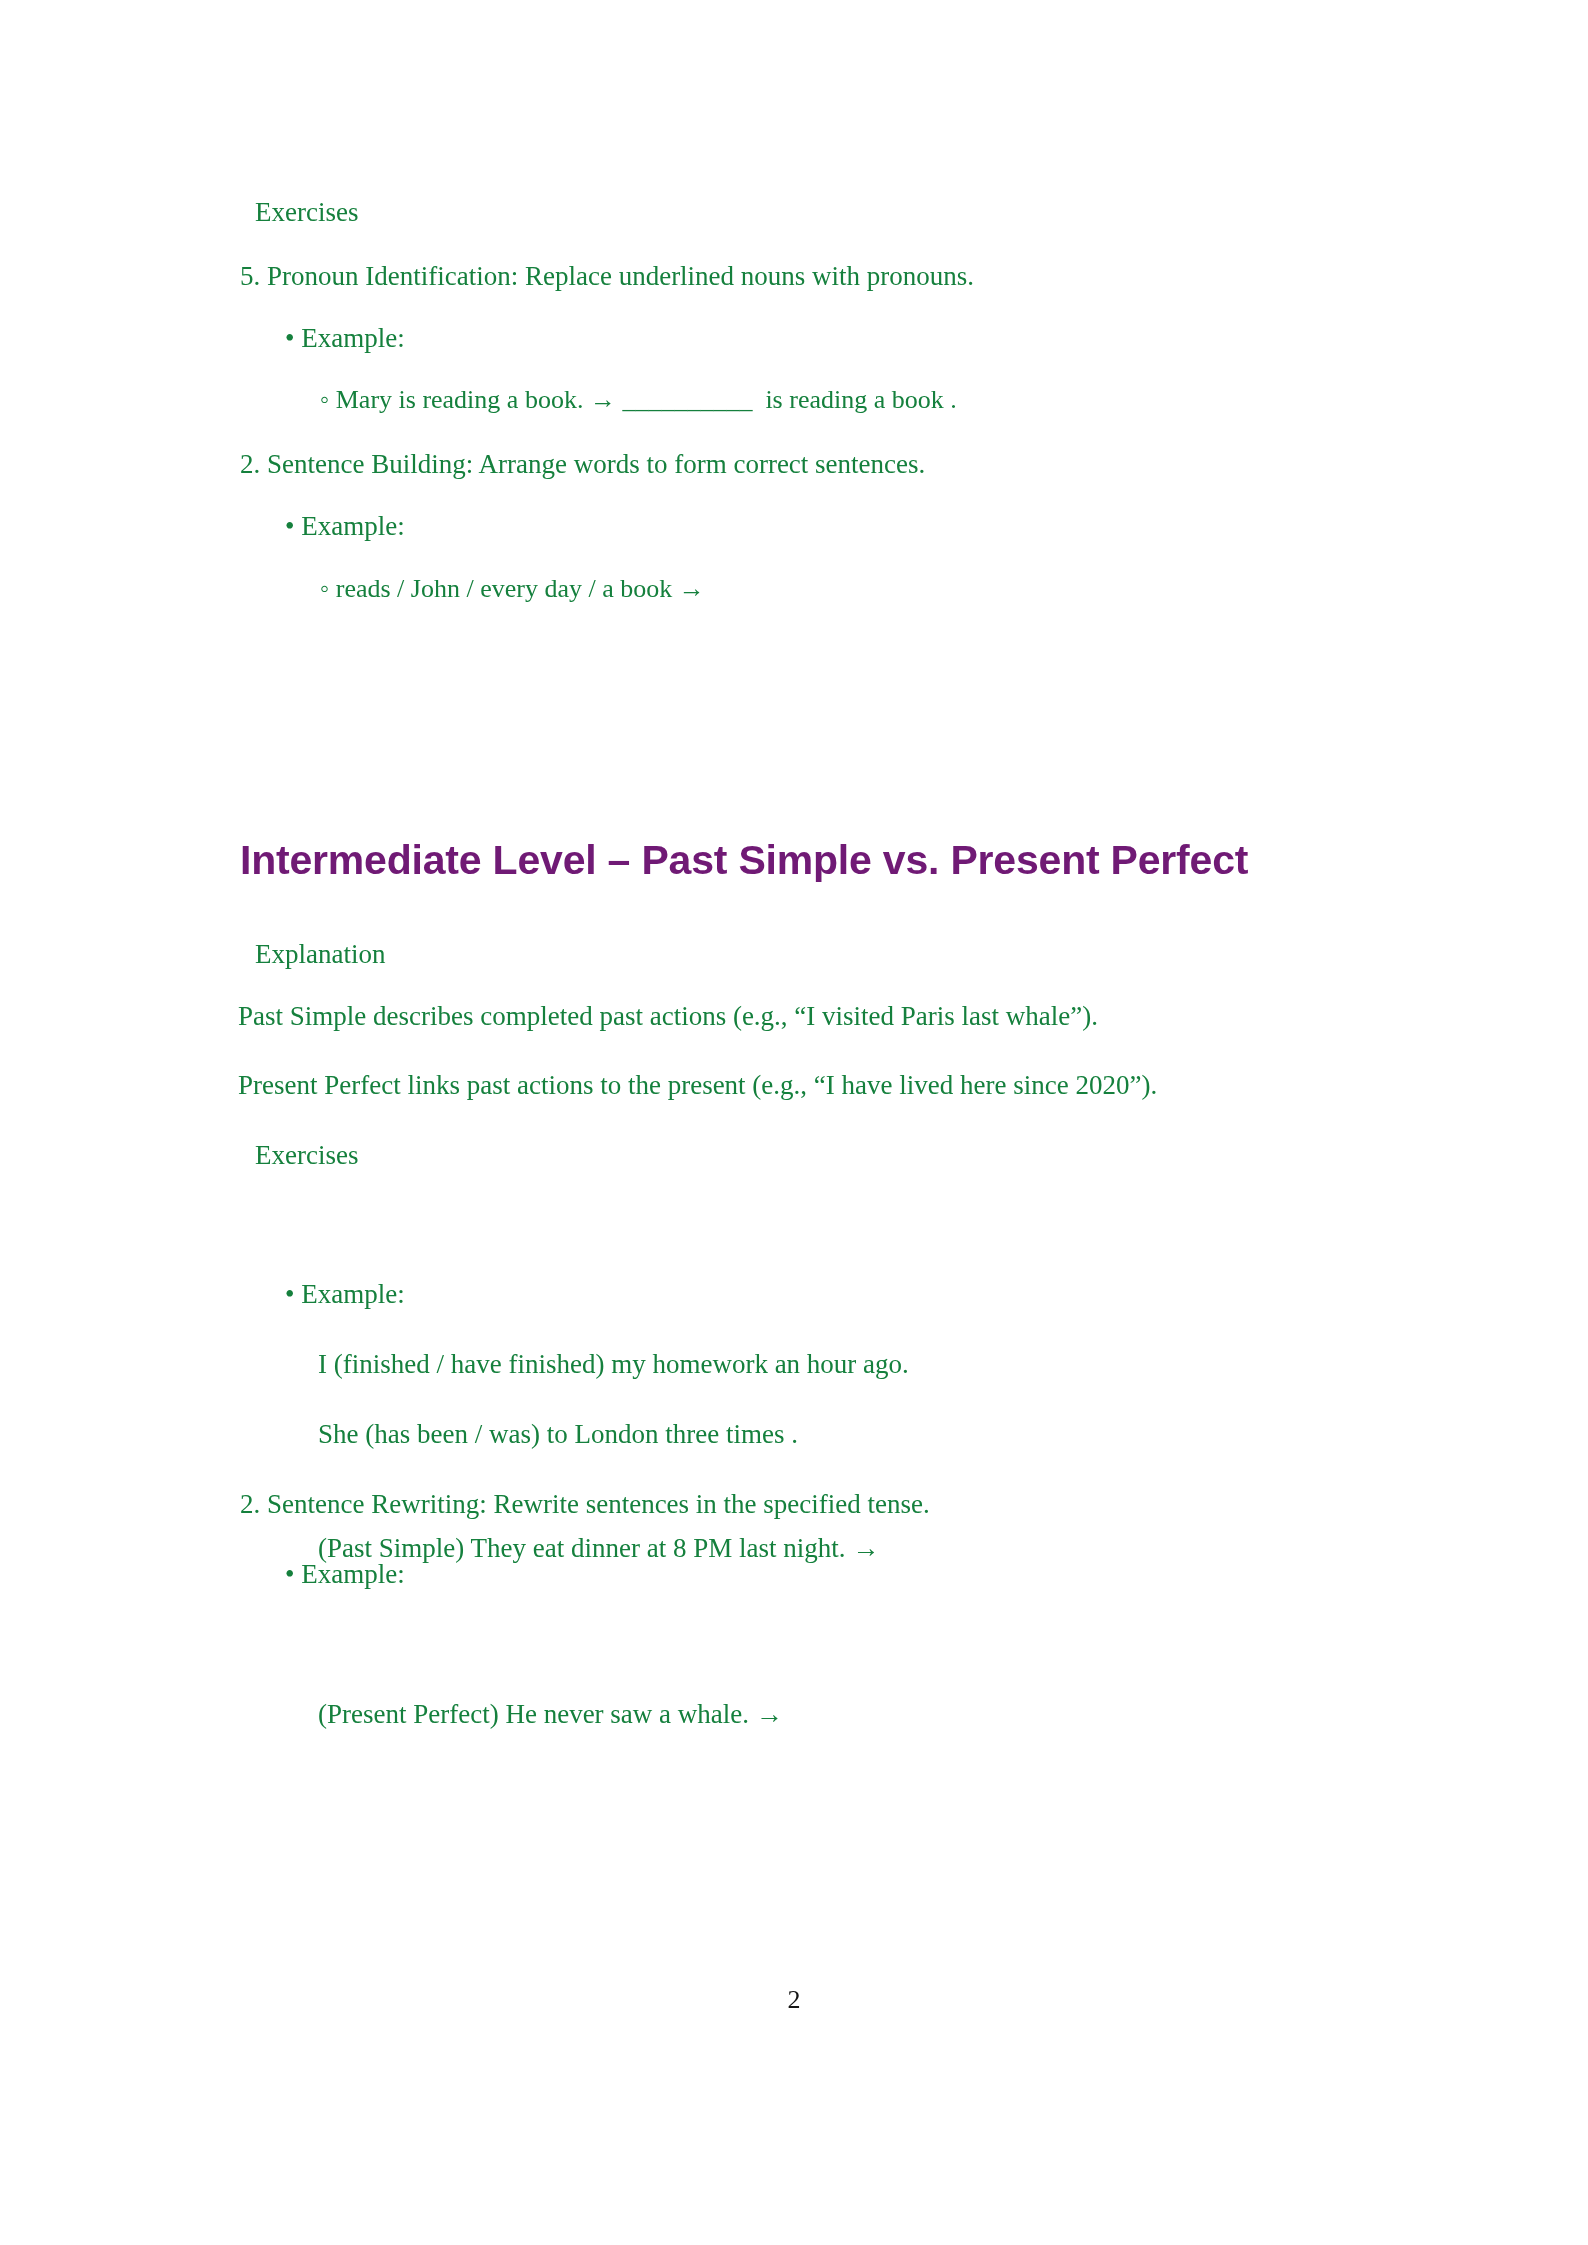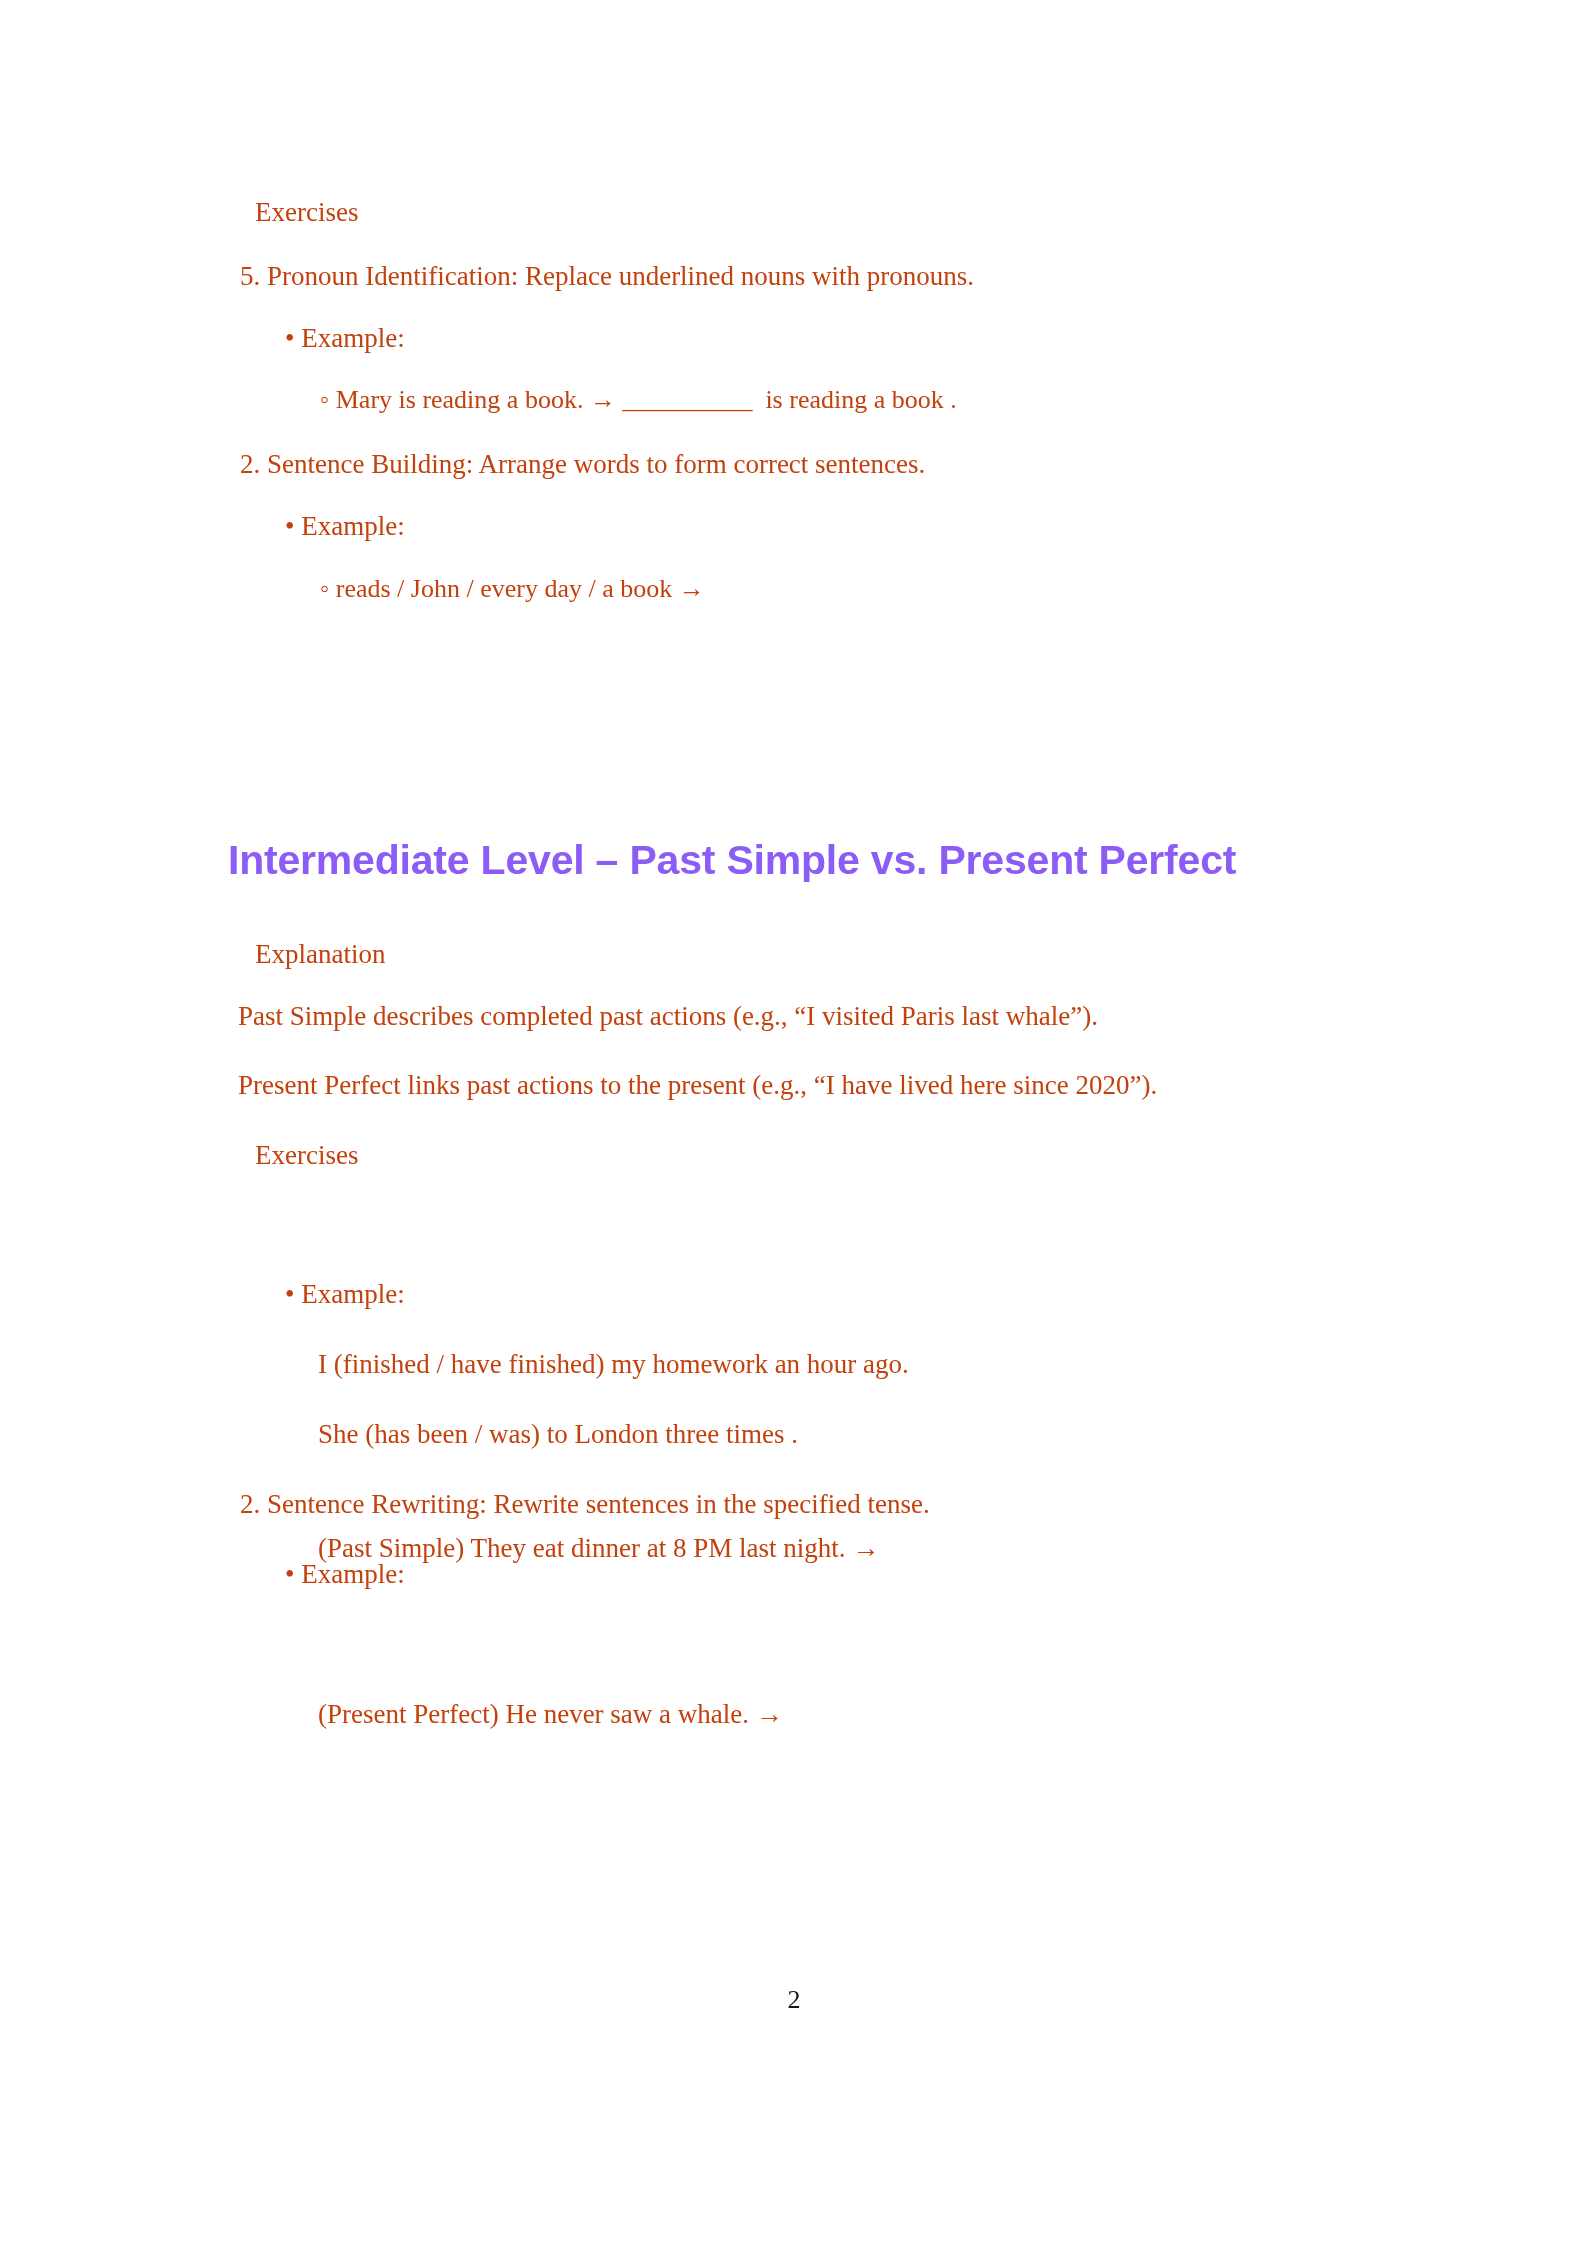--- a/index.html
+++ b/index.html
@@ -16,21 +16,21 @@
     overflow: hidden;
     font-family: "Liberation Serif", "DejaVu Serif", serif;
     color: #111111;
   }
 
   
   .blk {
     position: absolute;
     font-size: 27px;
     line-height: 1.25;
-    color: #c2410c;
+    color: #15803d;
     white-space: pre;
   }
 
   
   .minihead {
     left: 255px;
     font-size: 27px;
   }
 
   
@@ -59,26 +59,26 @@
 
   
   .para {
     left: 238px;
     font-size: 27px;
   }
 
   
   .section-title {
     position: absolute;
-    left: 228px;
+    left: 240px;
     font-family: "Liberation Sans", "DejaVu Sans", sans-serif;
     font-weight: bold;
     font-size: 41px;
     letter-spacing: -0.2px;
-    color: #8b5cf6;
+    color: #701a75;
     white-space: pre;
   }
 
   
   .page-number {
     position: absolute;
     top: 1985px;
     left: 0;
     width: 1588px;
     text-align: center;

